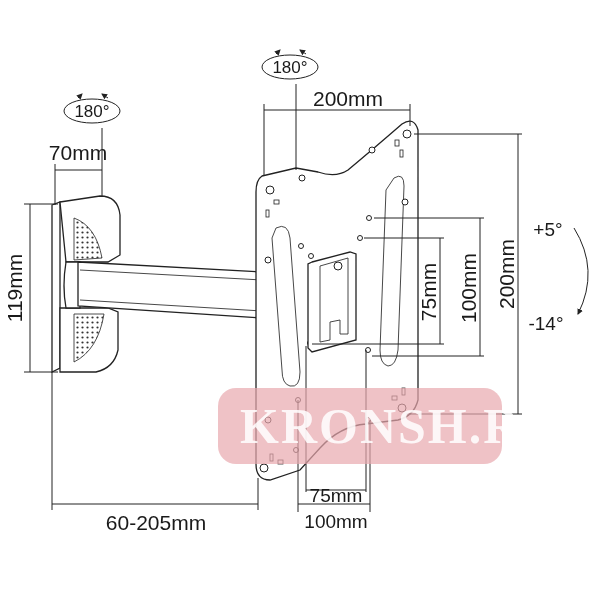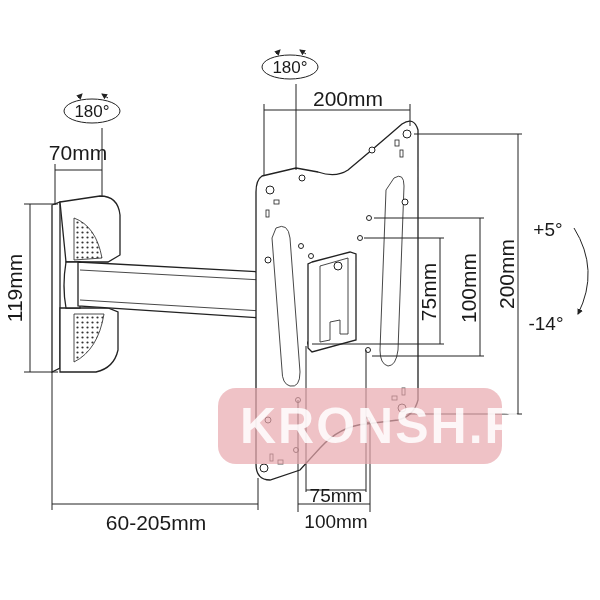--- a/index.html
+++ b/index.html
@@ -4,21 +4,21 @@
   <style>
     html, body { margin: 0; padding: 0; background: #ffffff; }
     body { width: 600px; height: 600px; overflow: hidden; position: relative; }
     #stage { position: absolute; left: 0; top: 0; width: 600px; height: 600px; }
     svg { display: block; }
     .lbl { font-family: "Liberation Sans", sans-serif; fill: #1a1a1a; }
     .dim { stroke: #222; stroke-width: 1; fill: none; }
     .part { stroke: #222; stroke-width: 1.3; fill: #fff; }
     .thin { stroke: #333; stroke-width: 0.9; fill: none; }
     .watermark-box { position: absolute; border-radius: 18px; }
-    .watermark-text { position: absolute; font-family: Liberation Sans, sans-serif; font-weight: bold; color: rgba(255,255,255,0.85); letter-spacing: 2px; }
+    .watermark-text { position: absolute; font-family: Liberation Serif, serif; font-weight: bold; color: rgba(255,255,255,0.85); letter-spacing: 2px; }
   </style>
 </head>
 <body>
 
 <div id="stage">
   <svg width="600" height="600" viewBox="0 0 600 600">
     <defs>
       <pattern id="dots" width="5" height="5" patternUnits="userSpaceOnUse">
         <rect width="5" height="5" fill="#fff"></rect>
         <circle cx="2.5" cy="2.5" r="1.1" fill="#333"></circle>

